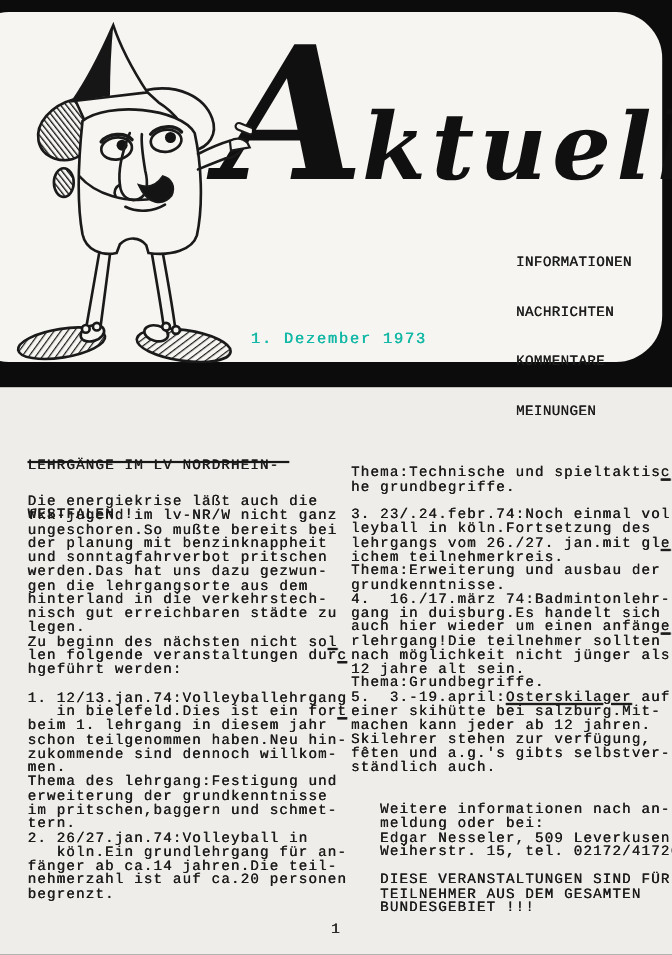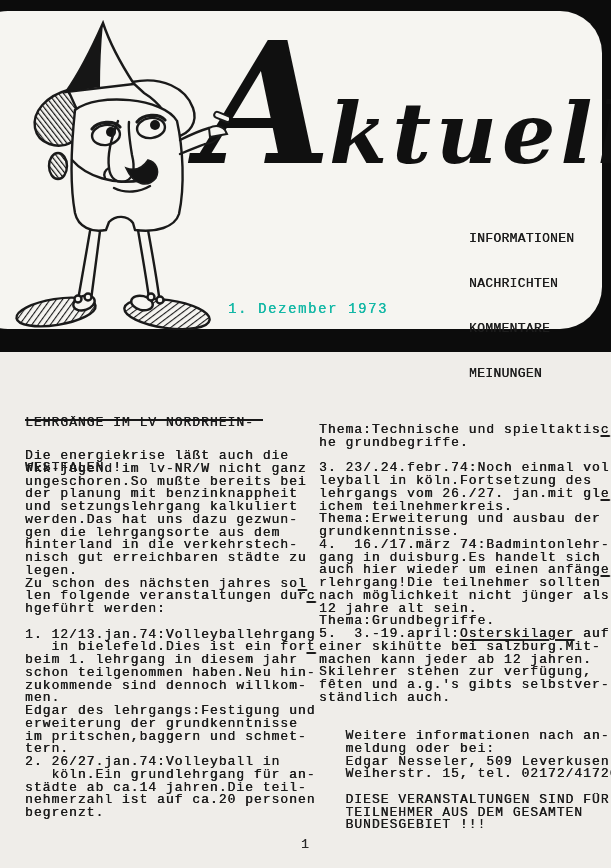--- a/index.html
+++ b/index.html
@@ -135,43 +135,43 @@
     <div>LEHRGÄNGE IM LV NORDRHEIN-</div>
     <div>WESTFALEN !</div>
   </div>
   <div class="heading-rule"></div>
 
   <div class="col col-left">
       <div class="tline">Die energiekrise läßt auch die</div>
       <div class="tline">fkk-jugend im lv-NR/W nicht ganz</div>
       <div class="tline">ungeschoren.So mußte bereits bei</div>
       <div class="tline">der planung mit benzinknappheit</div>
-      <div class="tline">und setzungslehrgang kalkuliert</div>
+      <div class="tline">und sonntagfahrverbot pritschen</div>
       <div class="tline">werden.Das hat uns dazu gezwun-</div>
       <div class="tline">gen die lehrgangsorte aus dem</div>
       <div class="tline">hinterland in die verkehrstech-</div>
       <div class="tline">nisch gut erreichbaren städte zu</div>
       <div class="tline">legen.</div>
-      <div class="tline"><span>Zu schon des nächsten jahres so</span><span class="und">l</span><span></span></div>
+      <div class="tline"><span>Zu beginn des nächsten nicht so</span><span class="und">l</span><span></span></div>
       <div class="tline"><span>len folgende veranstaltungen dur</span><span class="und">c</span><span></span></div>
       <div class="tline">hgeführt werden:</div>
       <div class="tline"></div>
       <div class="tline">1. 12/13.jan.74:Volleyballehrgang</div>
       <div class="tline"><span>   in bielefeld.Dies ist ein for</span><span class="und">t</span><span></span></div>
       <div class="tline">beim 1. lehrgang in diesem jahr</div>
       <div class="tline">schon teilgenommen haben.Neu hin-</div>
       <div class="tline">zukommende sind dennoch willkom-</div>
       <div class="tline">men.</div>
-      <div class="tline">Edgar des lehrgangs:Festigung und</div>
+      <div class="tline">Thema des lehrgang:Festigung und</div>
       <div class="tline">erweiterung der grundkenntnisse</div>
       <div class="tline">im pritschen,baggern und schmet-</div>
       <div class="tline">tern.</div>
       <div class="tline">2. 26/27.jan.74:Volleyball in</div>
       <div class="tline">   köln.Ein grundlehrgang für an-</div>
-      <div class="tline">städte ab ca.14 jahren.Die teil-</div>
+      <div class="tline">fänger ab ca.14 jahren.Die teil-</div>
       <div class="tline">nehmerzahl ist auf ca.20 personen</div>
       <div class="tline">begrenzt.</div>
     </div>
   <div class="col col-right">
       <div class="tline"><span>Thema:Technische und spieltaktis</span><span class="und">c</span><span></span></div>
       <div class="tline">he grundbegriffe.</div>
       <div class="tline"></div>
       <div class="tline">3. 23/.24.febr.74:Noch einmal vol-</div>
       <div class="tline">leyball in köln.Fortsetzung des</div>
       <div class="tline"><span>lehrgangs vom 26./27. jan.mit gl</span><span class="und">e</span><span></span></div>

